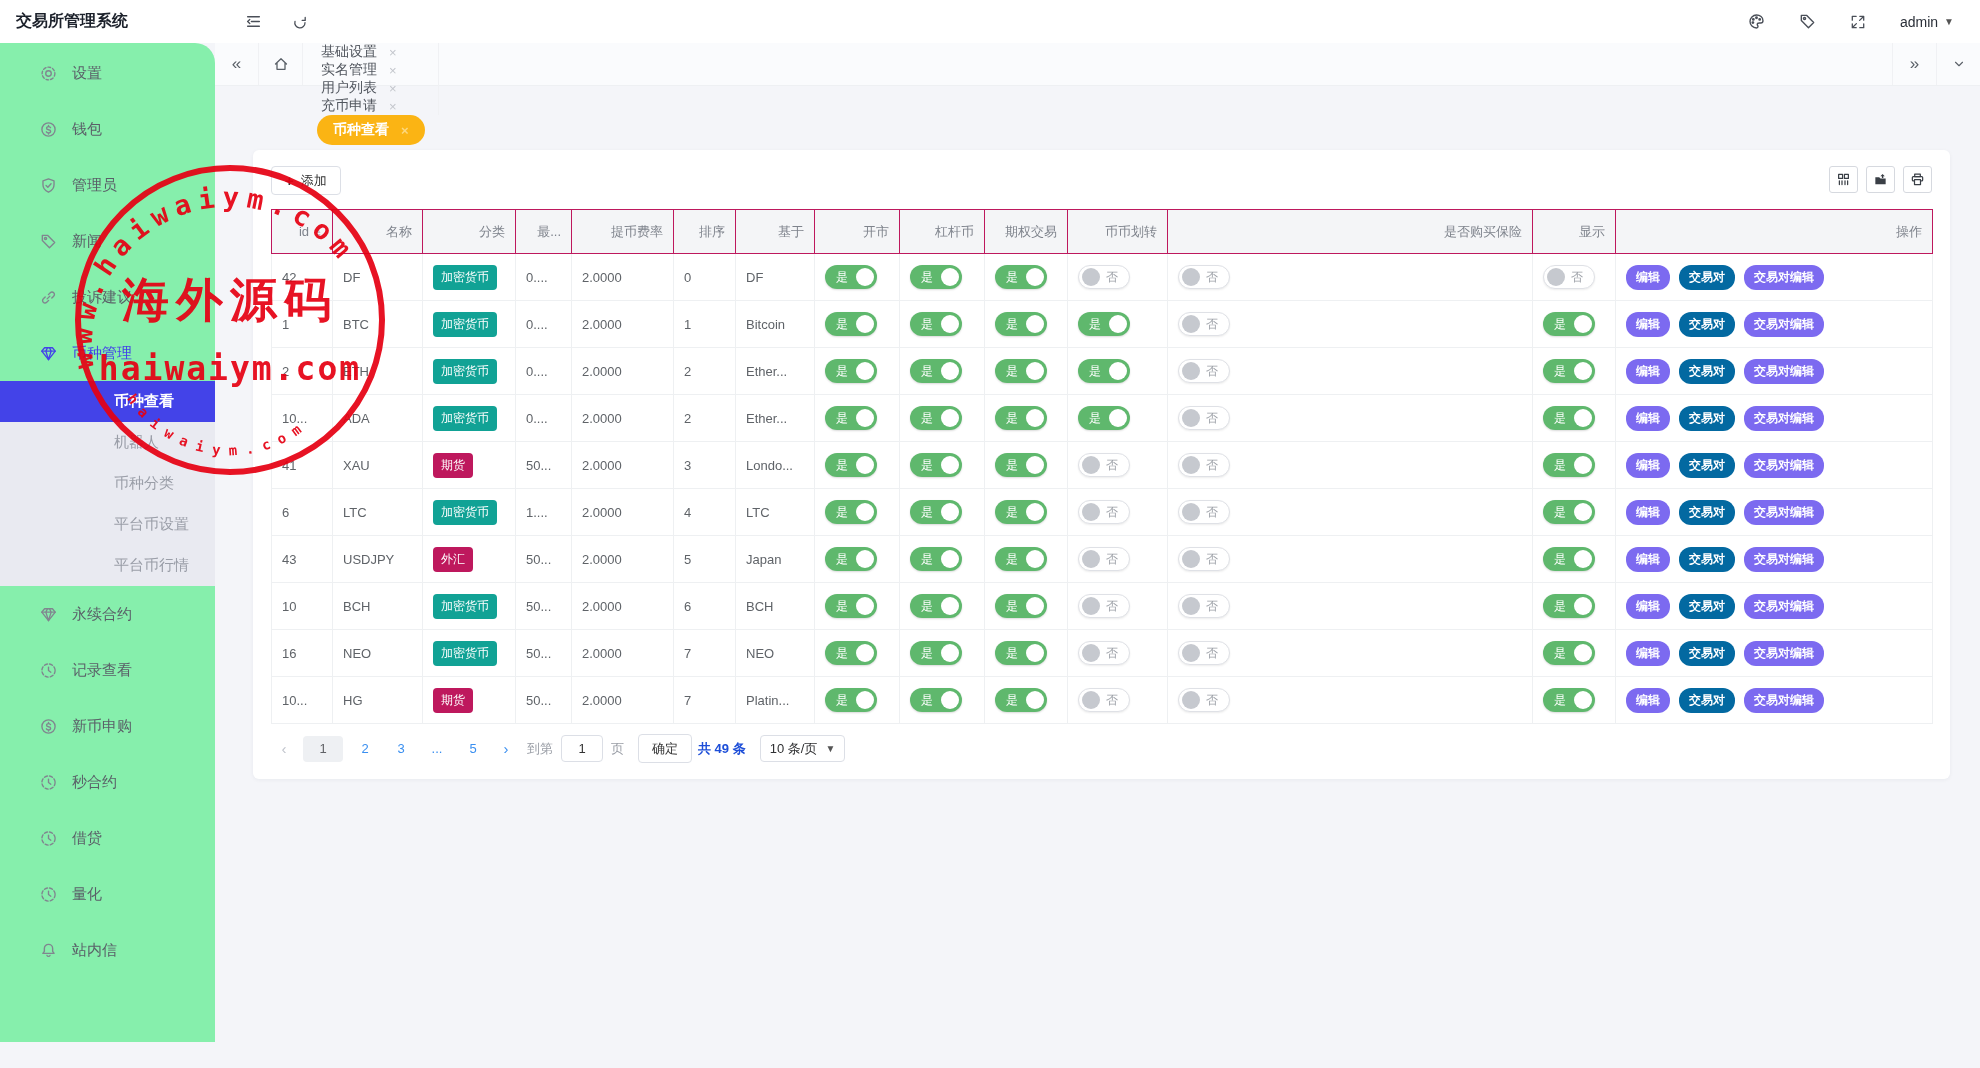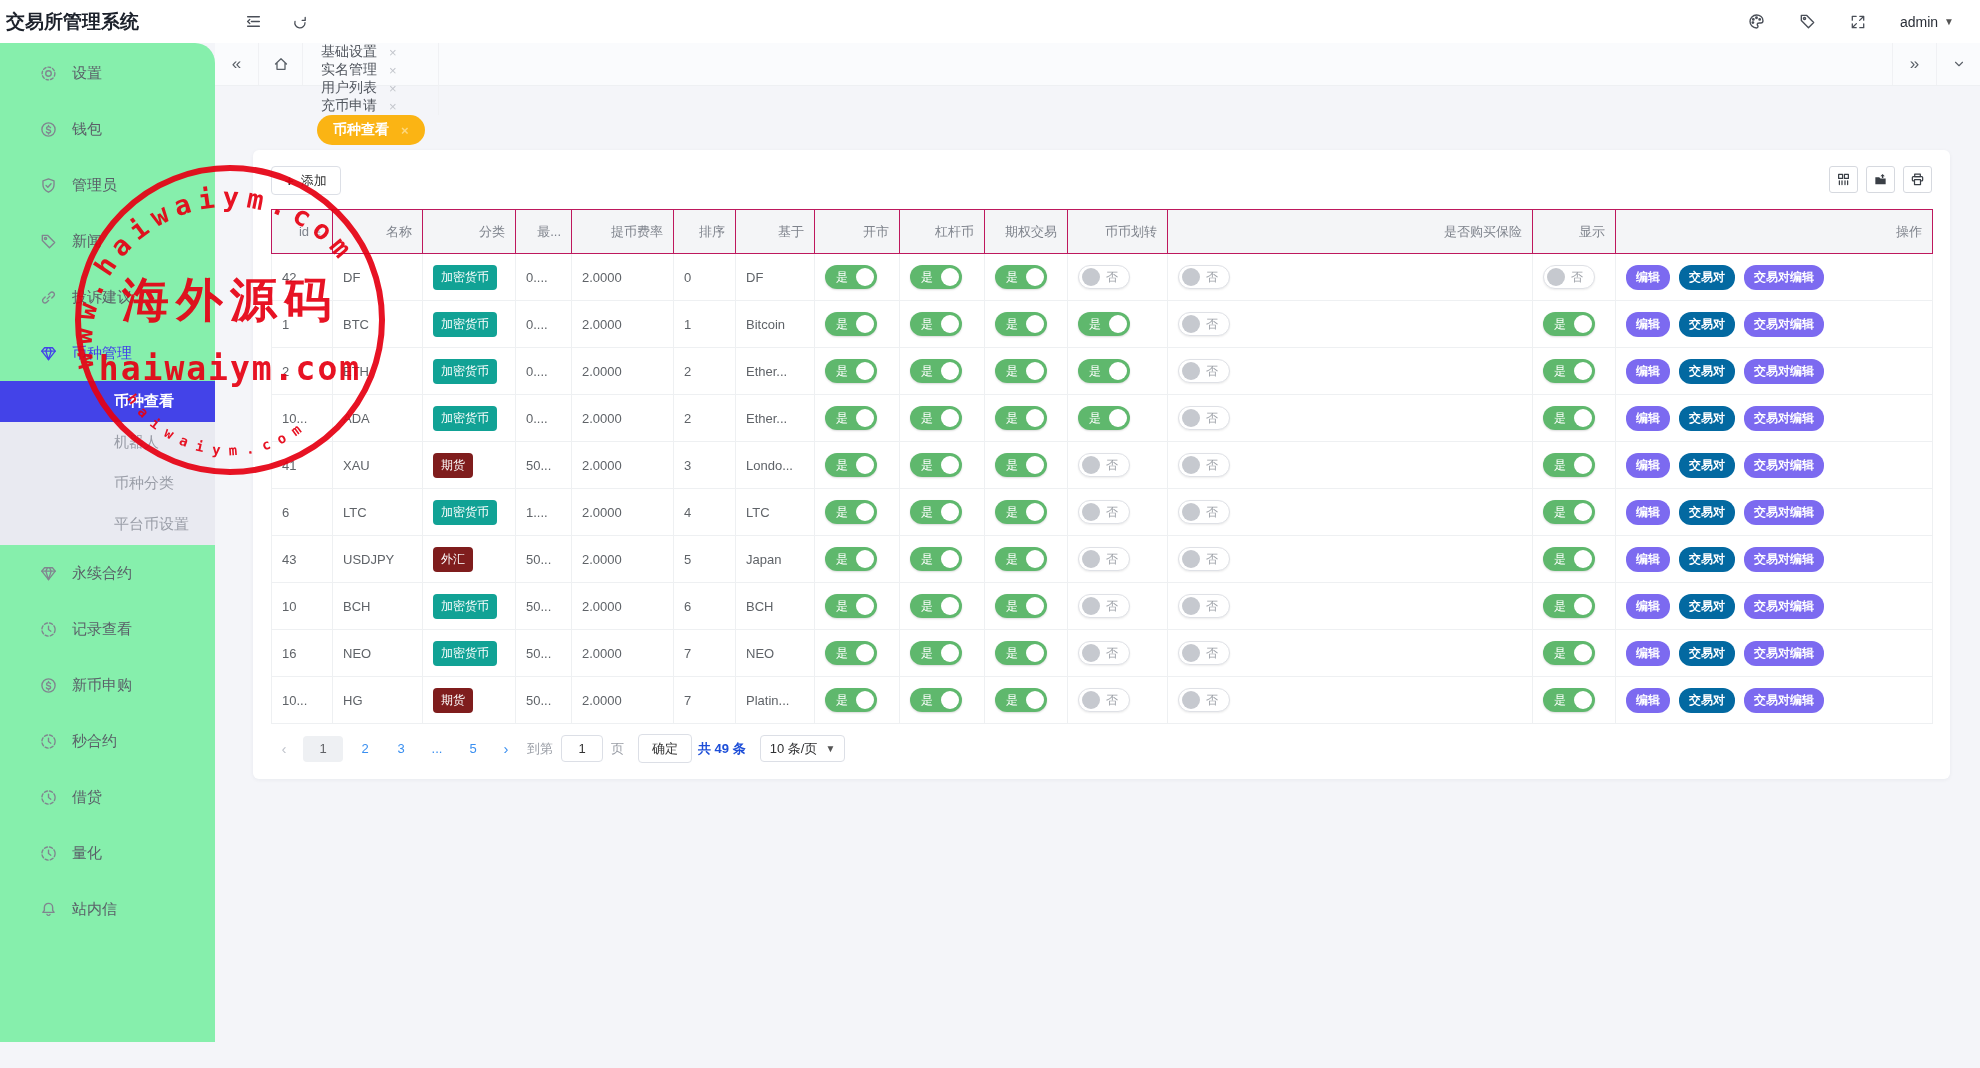--- a/index.html
+++ b/index.html
@@ -9,21 +9,21 @@
     background:#f4f5f9;
     font-family:"Liberation Sans","DejaVu Sans",sans-serif;
     color:#333;
   }
   svg.ic { display:block; }
   
   .topbar {
     position:absolute; top:0; left:0; right:0; height:43px;
     background:#fff; display:flex; align-items:center; z-index:6;
   }
-  .brand { width:215px; padding-left:6px; font-size:19px; font-weight:bold; color:#1c212b; }
+  .brand { width:215px; padding-left:16px; font-size:16px; font-weight:bold; color:#1c212b; }
   .tb-icon { margin-left:30px; color:#4a4f58; cursor:pointer; }
   .tb-right { margin-left:auto; display:flex; align-items:center; gap:34px; padding-right:26px;text-align:right; }
   .tb-right .tb-icon { margin-left:0; }
   .admin { display:flex; align-items:center; gap:6px; font-size:14px; color:#2a2f38; cursor:pointer; }
   .admin .caret { font-size:10px; color:#555; }
   
   .sidebar {
     position:absolute; top:43px; left:0; width:215px; height:999px;
     background:#86efac; border-top-right-radius:20px; z-index:4; padding-top:2px;
   }
@@ -77,21 +77,21 @@
     background:#f4f5f7; color:#7e838c; font-weight:normal; height:44px;
     text-align:right; padding:0 10px; border:1px solid #be185d; font-size:13px;
     white-space:nowrap; overflow:hidden;
   }
   .grid td { height:47px; padding:0 10px; border:1px solid #eef0f2; color:#5f6368;
     white-space:nowrap; overflow:hidden; }
   .sort { display:inline-flex; flex-direction:column; vertical-align:middle; margin-left:6px; line-height:0; }
   .sort span { font-size:7px; color:#c0c4cc; line-height:5px; }
   .badge { display:inline-block; padding:4px 8px; border-radius:4px; color:#fff; font-size:12px; }
   .badge.teal { background:#11a295; }
-  .badge.orange { background:#7f1d1d; }
+  .badge.orange { background:#be185d; }
   .tg { width:52px; height:24px; border-radius:12px; display:inline-flex; align-items:center;
     position:relative; font-size:12px; cursor:pointer; vertical-align:middle; }
   .tg.on { background:#5fb86d; color:#fff; padding-left:11px; box-shadow:0 1px 2px rgba(0,0,0,.15); }
   .tg.on::after { content:''; width:18px; height:18px; border-radius:50%; background:#fff;
     position:absolute; right:3px; top:3px; }
   .tg.off { background:#fff; border:1px solid #dfe1e6; color:#9da1a8; padding-left:27px;
     box-shadow:0 1px 2px rgba(0,0,0,.08); }
   .tg.off::after { content:''; width:18px; height:18px; border-radius:50%; background:#c6c9cf;
     position:absolute; left:3px; top:2px; }
   .abtn { display:inline-block; padding:4px 10px; border-radius:12px; color:#fff; font-size:12px;
@@ -215,20 +215,21 @@
           <path d="M1.7 5.8h12.6M8 13.8L5.5 5.8 7 2.6M8 13.8l2.5-8L9 2.6"></path>
         </svg>
       </span>
       <span>币种管理</span>
     </div>
     <div class="submenu">
       <div class="sub-item active">币种查看</div>
       <div class="sub-item">机器人</div>
       <div class="sub-item">币种分类</div>
       <div class="sub-item">平台币设置</div>
+      <div class="sub-item">平台币行情</div>
     </div>
     <div class="side-item">
       <span class="si-ic">
         <svg class="ic" width="17" height="17" viewBox="0 0 16 16" fill="none" stroke="currentColor" stroke-width="1.3" stroke-linecap="round" stroke-linejoin="round">
           <path d="M4.3 2.6h7.4l2.6 3.2L8 13.8 1.7 5.8z"></path>
           <path d="M1.7 5.8h12.6M8 13.8L5.5 5.8 7 2.6M8 13.8l2.5-8L9 2.6"></path>
         </svg>
       </span>
       <span>永续合约</span>
     </div>

